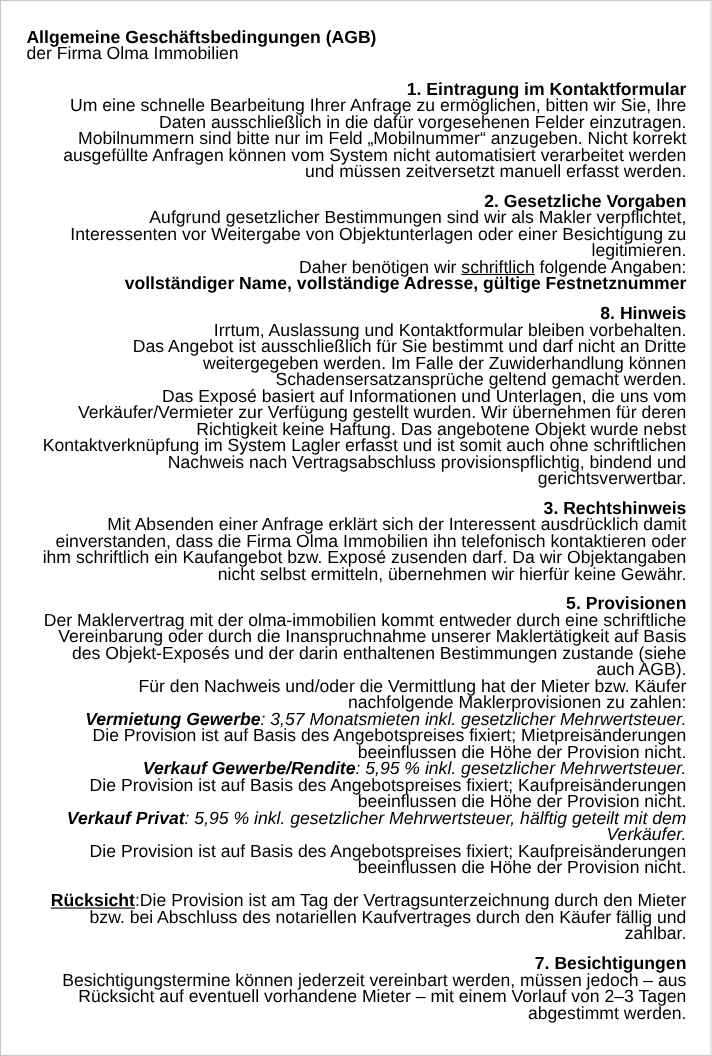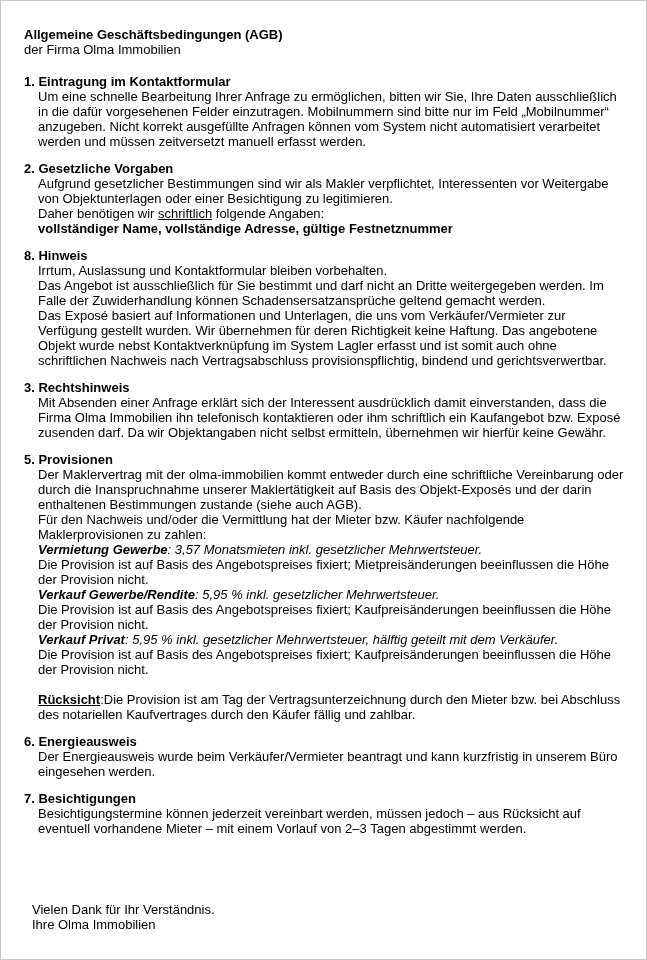--- a/index.html
+++ b/index.html
@@ -8,28 +8,28 @@
     background: #ffffff;
     font-family: "Liberation Sans", sans-serif;
     color: #000000;
   }
   .page {
     width: 647px;
     height: 960px;
     background: #ffffff;
     border: 1px solid #c9c9c9;
     padding: 26px 22px 18px 23px;
-    font-size: 13px;
+    font-size: 16px;
     line-height: 15px;
     overflow: hidden;
   }
   .doc-header { margin-bottom: 17px; }
   .title { font-weight: bold; }
   .subtitle { font-weight: normal; }
-  section { margin-bottom: 12px; }
+  section { margin-bottom: 12px; text-align: right; }
   .section-heading { font-weight: bold; }
   .section-body { padding-left: 14px; }
   .para { min-height: 15px; }
   .b { font-weight: bold; }
   .i { font-style: italic; }
   .u { text-decoration: underline; }
   .doc-footer { margin-top: 66px; padding-left: 8px; }
 </style>
 </head>
 <body>
@@ -78,26 +78,20 @@
           <div class="para"><span>Die Provision ist auf Basis des Angebotspreises fixiert; Mietpreisänderungen beeinflussen die Höhe der Provision nicht.</span></div>
           <div class="para"><span class="b i">Verkauf Gewerbe/Rendite</span><span class="i">: 5,95 % inkl. gesetzlicher Mehrwertsteuer.</span></div>
           <div class="para"><span>Die Provision ist auf Basis des Angebotspreises fixiert; Kaufpreisänderungen beeinflussen die Höhe der Provision nicht.</span></div>
           <div class="para"><span class="b i">Verkauf Privat</span><span class="i">: 5,95 % inkl. gesetzlicher Mehrwertsteuer, hälftig geteilt mit dem Verkäufer.</span></div>
           <div class="para"><span>Die Provision ist auf Basis des Angebotspreises fixiert; Kaufpreisänderungen beeinflussen die Höhe der Provision nicht.</span></div>
           <div class="para">&nbsp;</div>
           <div class="para"><span class="b u">Rücksicht</span><span>:Die Provision ist am Tag der Vertragsunterzeichnung durch den Mieter bzw. bei Abschluss des notariellen Kaufvertrages durch den Käufer fällig und zahlbar.</span></div>
         </div>
       </section>
       <section>
-        <div class="section-heading">6. Energieausweis</div>
-        <div class="section-body">
-          <div class="para"><span>Der Energieausweis wurde beim Verkäufer/Vermieter beantragt und kann kurzfristig in unserem Büro eingesehen werden.</span></div>
-        </div>
-      </section>
-      <section>
         <div class="section-heading">7. Besichtigungen</div>
         <div class="section-body">
           <div class="para"><span>Besichtigungstermine können jederzeit vereinbart werden, müssen jedoch – aus Rücksicht auf eventuell vorhandene Mieter – mit einem Vorlauf von 2–3 Tagen abgestimmt werden.</span></div>
         </div>
       </section>
     </div>
 
   <div class="doc-footer">
     <div>Vielen Dank für Ihr Verständnis.</div>
     <div>Ihre Olma Immobilien</div>

